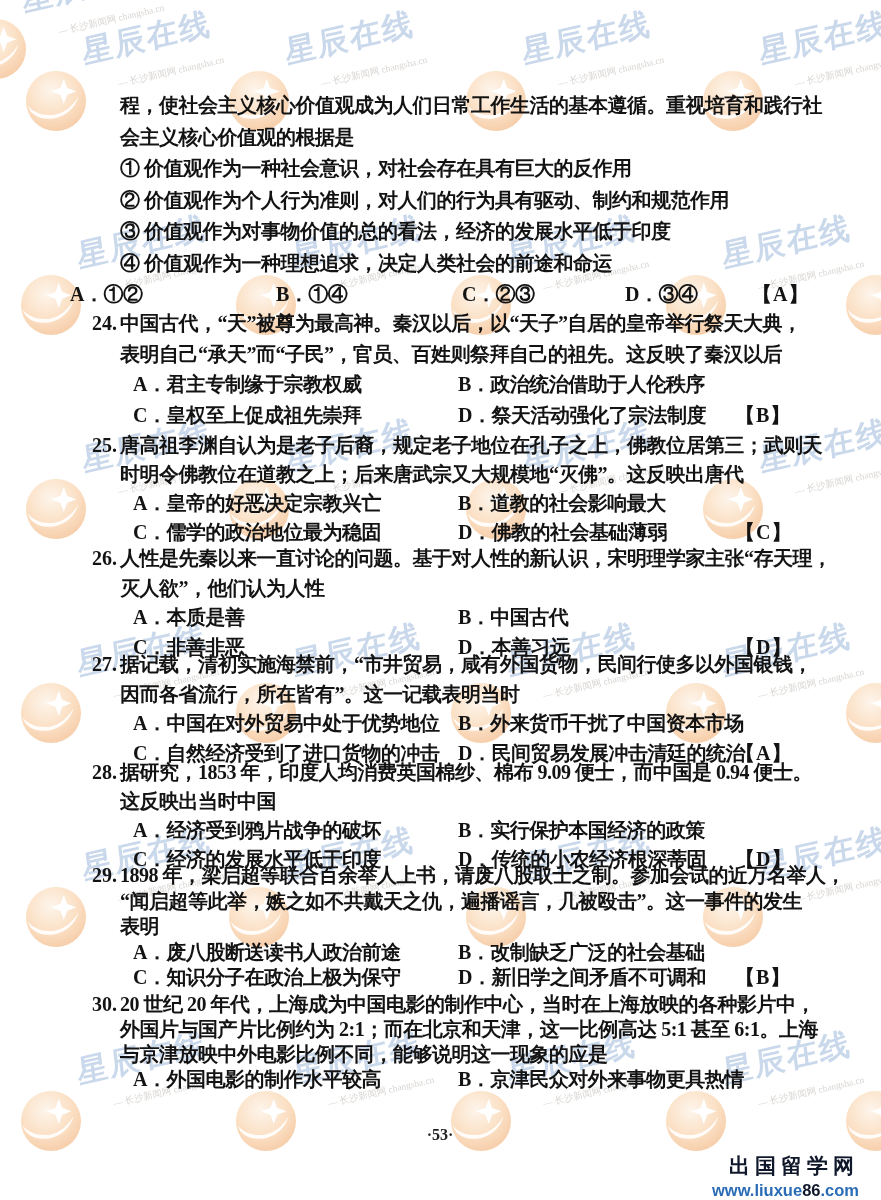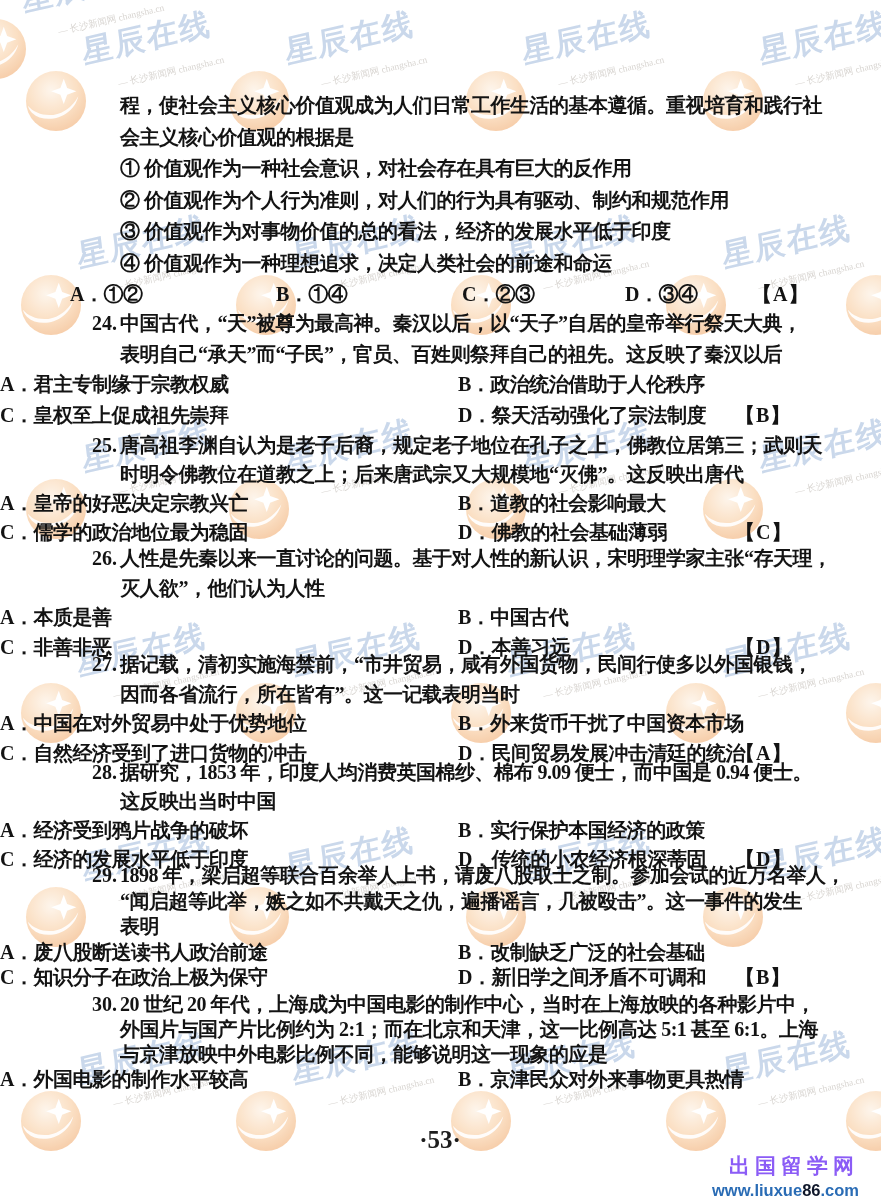--- a/index.html
+++ b/index.html
@@ -34,36 +34,36 @@
     letter-spacing:-0.5px;
   }
   .lh315{line-height:31.5px}
   .lh305{line-height:30.5px}
   .lh295{line-height:29.5px}
   .lh29{line-height:29px}
   .lh255{line-height:25.5px}
   .lh25{line-height:25px}
   .line{position:relative;padding-left:120px;white-space:nowrap;}
   .num{position:absolute;left:92px;top:0;letter-spacing:0;}
-  .orow{position:relative;white-space:nowrap;}
+  .orow{position:relative;padding-left:133px;white-space:nowrap;}
   .orow .ob{position:absolute;left:458px;}
   .orow .ans{position:absolute;left:735px;letter-spacing:1px;}
   .orow .c2{position:absolute;left:276px;font-family:Liberation Serif, serif;}
   .orow .c3{position:absolute;left:462px;}
   .orow .c4{position:absolute;left:625px;}
   .orow .c5{position:absolute;left:752px;letter-spacing:1px;}
 
   
   .pagenum{
     position:absolute;left:395px;top:1126px;width:90px;z-index:1;
-    text-align:center;font-size:25px;font-weight:bold;color:#1d1d1d;
+    text-align:center;font-size:16px;font-weight:bold;color:#1d1d1d;
   }
   .site{position:absolute;right:22px;top:1152px;z-index:2;text-align:right;}
   .site-name{
-    font-size:21px;font-weight:bold;color:#8b5cf6;letter-spacing:5px;
+    font-size:21px;font-weight:bold;color:#0f172a;letter-spacing:5px;
     white-space:nowrap;
   }
   .site-url{
     margin-top:1px;font-size:16.5px;font-weight:bold;color:#2a6cb5;
     font-family:"Liberation Sans","DejaVu Sans",sans-serif;white-space:nowrap;
   }
   .site-url .red{color:#0f172a;}
 </style>
 </head>
 <body>

